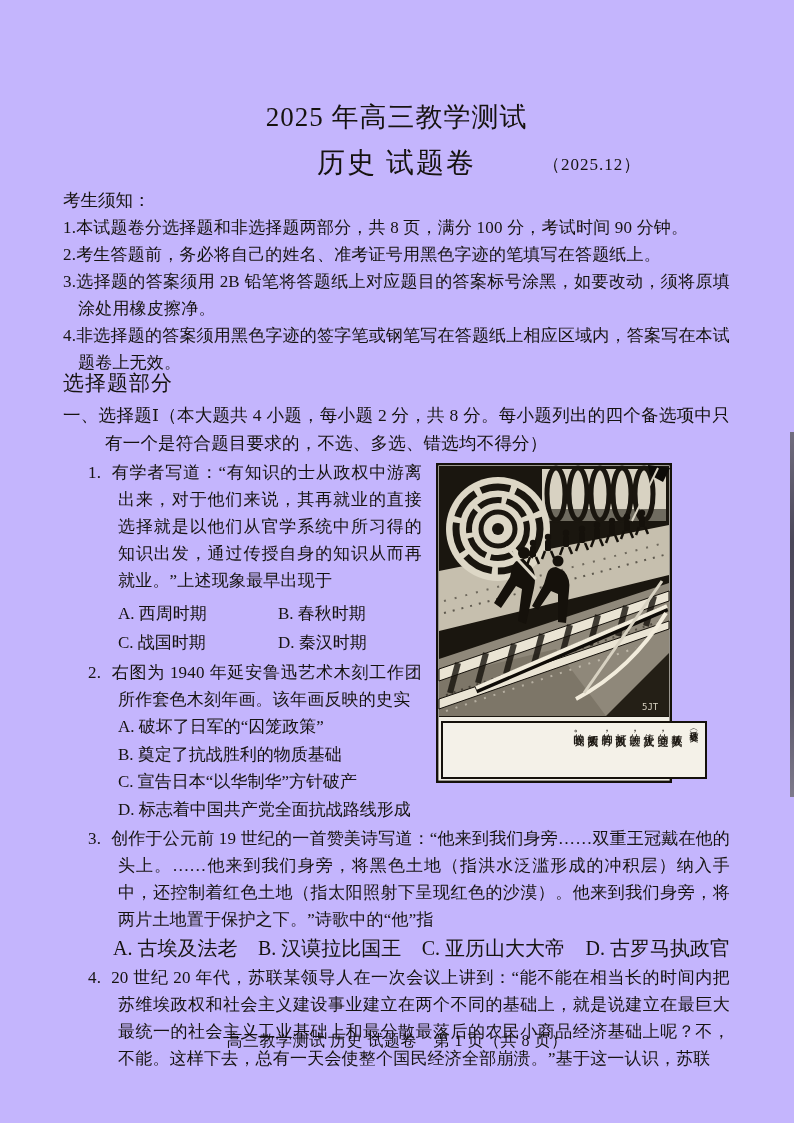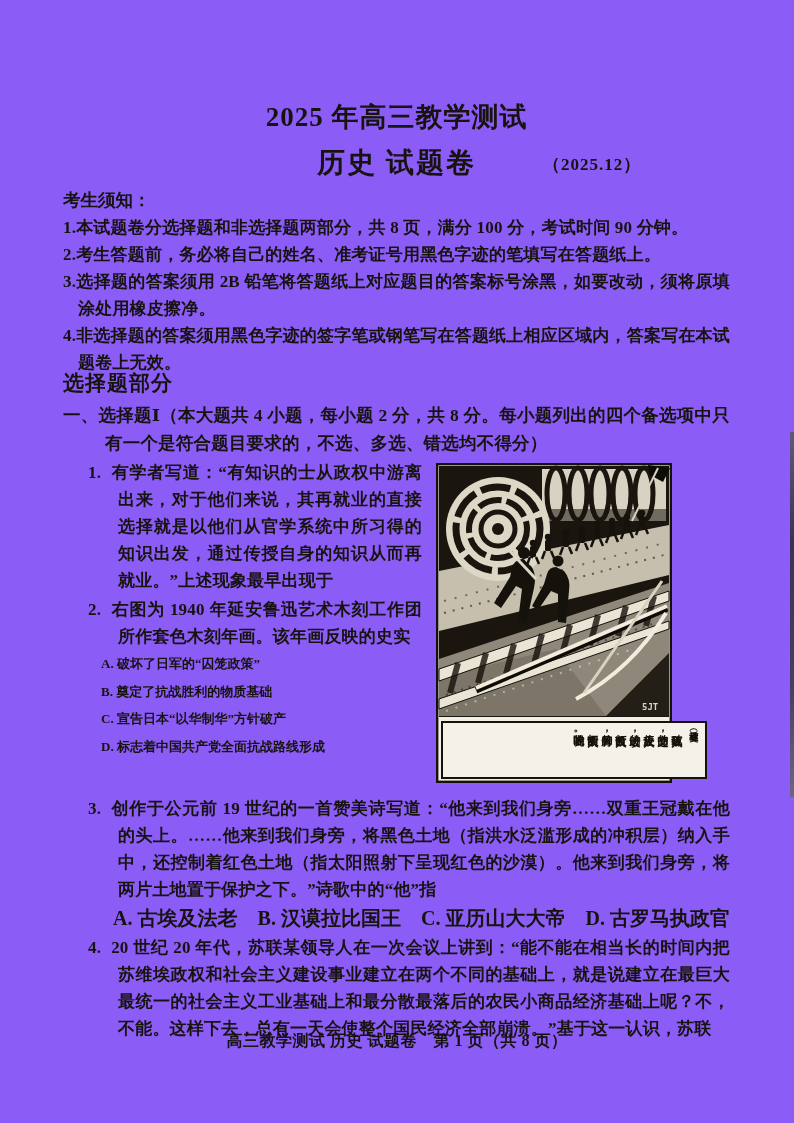--- a/index.html
+++ b/index.html
@@ -1,41 +1,41 @@
 <!DOCTYPE html>
 <html><head>
 <meta charset="utf-8">
 <style>
   * { margin:0; padding:0; box-sizing:border-box; }
   html,body { background:#e8e8e8; }
   .page {
     position:relative; width:794px; height:1123px; margin:0 auto;
-    background:#8b5cf6; color:#161310; overflow:hidden;
+    background:#c4b5fd; color:#161310; overflow:hidden;
     font-family:"Liberation Serif","DejaVu Serif",serif;
-    font-weight:bold;
+    font-weight:normal;
   }
   .content { padding:100px 64px 0 63px; }
 
   .title { text-align:center; font-size:27px; line-height:34px; letter-spacing:1px; margin-bottom:12px; }
   .subtitle-row { position:relative; height:34px; margin-bottom:7px; }
   .subject { position:absolute; left:0; right:0; text-align:center; font-size:28px; line-height:34px; letter-spacing:2px; }
   .exam-date { position:absolute; left:480px; top:7px; font-size:17px; letter-spacing:1px; }
 
   .notice-title { font-size:17.5px; line-height:27px; }
   .notice-item { font-size:17px; line-height:27px; padding-left:15px; text-indent:-15px; text-align:justify; letter-spacing:.2px; }
 
   .part-title { text-align:left; font-size:21px; line-height:27px; margin:-6px 0 5px; letter-spacing:1px; }
   .part1-header { font-size:17.5px; line-height:27.5px; padding-left:42px; text-indent:-42px; text-align:justify; letter-spacing:.2px; }
 
   .qblock { display:flow-root; margin-top:2px; }
   .qpara { font-size:17px; line-height:27px; margin-left:25px; padding-left:30px; text-indent:-30px; text-align:justify; letter-spacing:.2px; }
   .qnum { margin-right:10px; }
 
   .opts-grid { display:grid; grid-template-columns:160px 1fr; margin:5px 0 0 55px; font-size:17px; line-height:29px; }
-  .opts-list { margin-left:38px; font-size:13px; line-height:27.5px; }
+  .opts-list { margin-left:55px; font-size:17px; line-height:27.5px; }
   .opts-list div { white-space:nowrap; }
   .opts-row { display:flex; justify-content:space-between; margin:2px 0 0 50px; font-size:20px; line-height:27px; }
   .q-gap { margin-top:2px; }
 
   
   .woodcut {
     position:relative; float:right; width:276px; height:320px;
     margin:4px 18px 10px 14px;
   }
   .woodcut svg { position:absolute; inset:0; }
@@ -162,20 +162,26 @@
           <span class="wc-col">打断敌人</span>
           <span class="wc-col">的脚骨，</span>
           <span class="wc-col">切断敌人</span>
           <span class="wc-col">的喉咙。</span>
         </div>
       </div>
 
       <div class="qpara">
         <span class="qnum">1.</span><span>有学者写道：“有知识的士从政权中游离出来，对于他们来说，其再就业的直接选择就是以他们从官学系统中所习得的知识出发，通过传授自身的知识从而再就业。”上述现象最早出现于</span>
       </div>
+      <div class="opts-grid">
+        <span>A. 西周时期</span>
+        <span>B. 春秋时期</span>
+        <span>C. 战国时期</span>
+        <span>D. 秦汉时期</span>
+      </div>
 
       <div class="qpara q-gap">
         <span class="qnum">2.</span><span>右图为 1940 年延安鲁迅艺术木刻工作团所作套色木刻年画。该年画反映的史实</span>
       </div>
       <div class="opts-list">
         <div>A. 破坏了日军的“囚笼政策”</div>
         <div>B. 奠定了抗战胜利的物质基础</div>
         <div>C. 宣告日本“以华制华”方针破产</div>
         <div>D. 标志着中国共产党全面抗战路线形成</div>
       </div>

